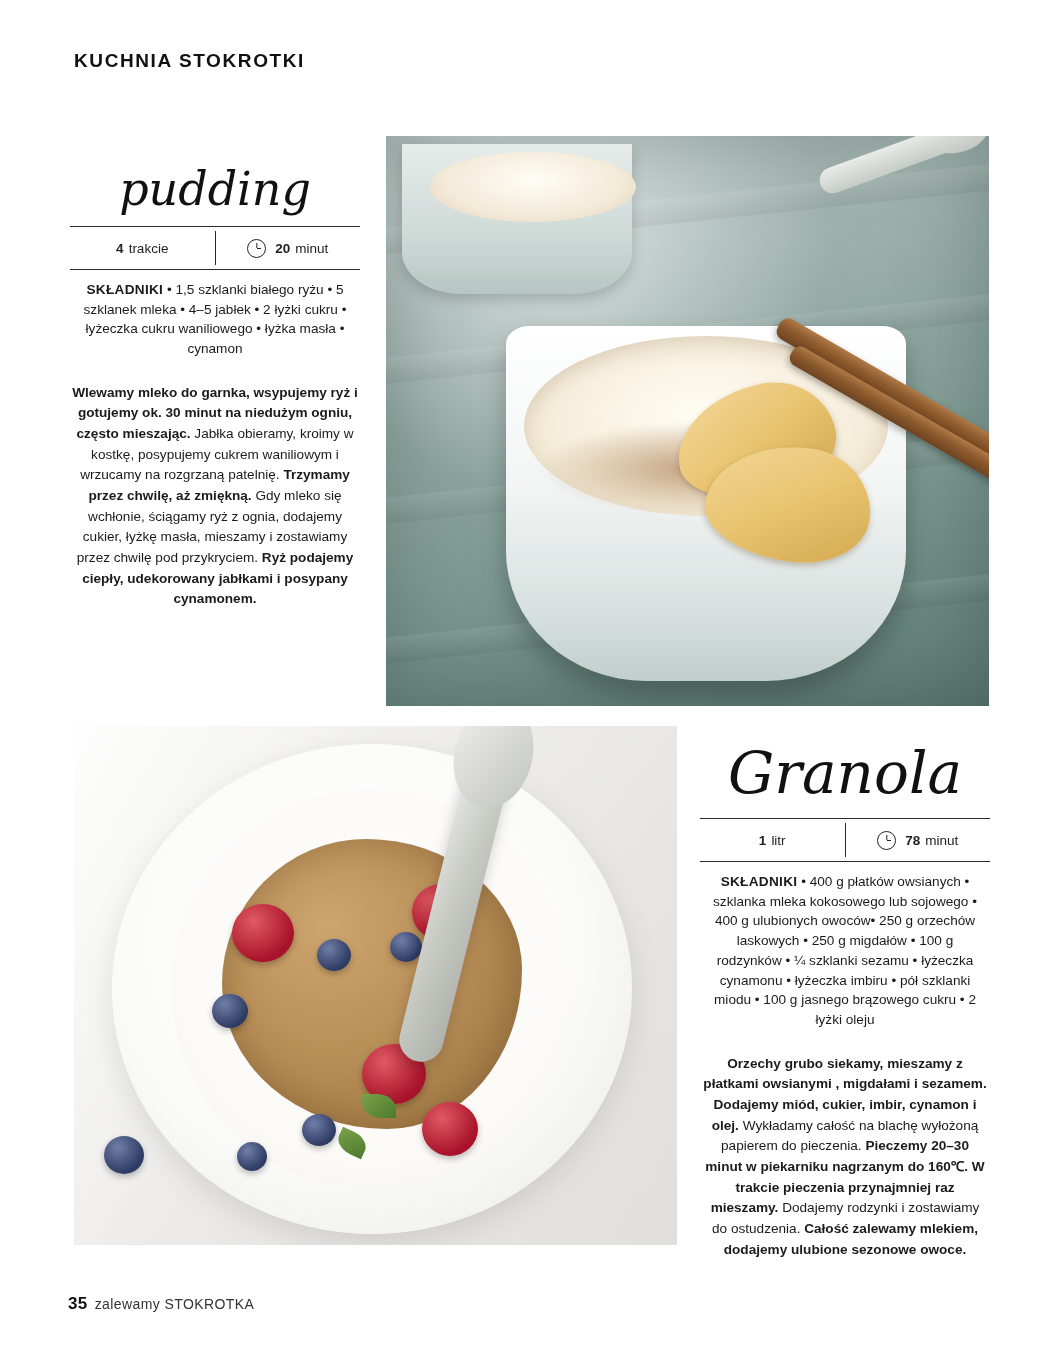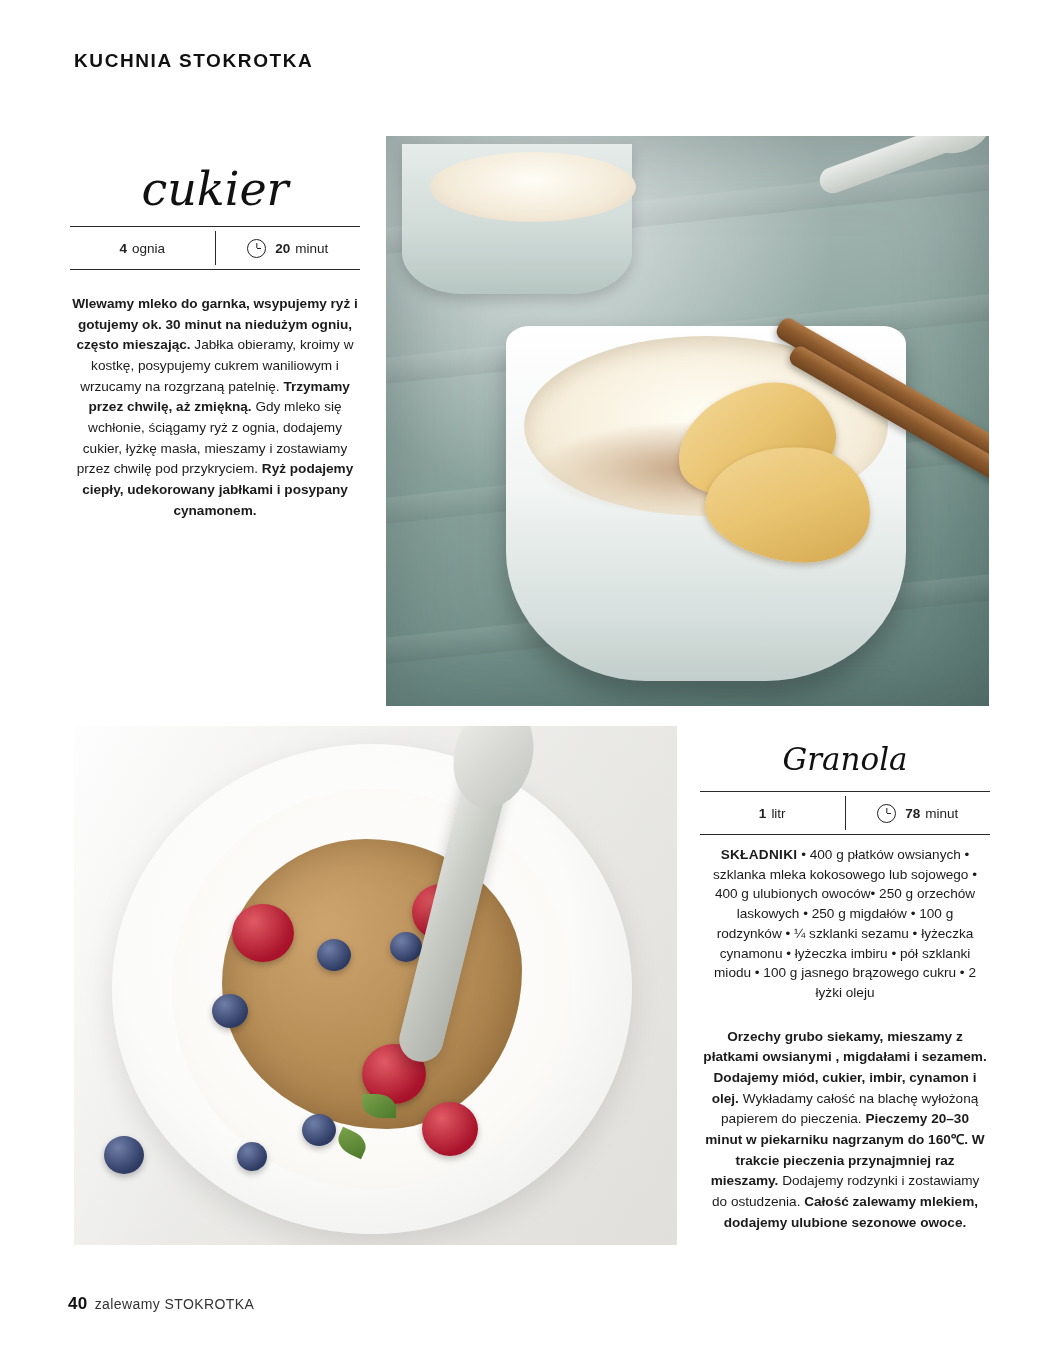--- a/index.html
+++ b/index.html
@@ -318,45 +318,49 @@
     letter-spacing: .4px;
     display: flex;
     align-items: baseline;
     gap: 7px;
   }
   .page-num { font-weight: bold; font-size: 17px; color: #111; }
 </style>
 </head>
 <body>
 
-<div class="page-header">KUCHNIA STOKROTKA</div>
+<div class="page-header">KUCHNIA STOKROTKI</div>
 
 <div class="recipe-col" style="left:70px; top:160px; width:290px;">
 
   <div class="script-title" style="font-size:46px; padding-bottom:14px;">
-    <span class="line2" style="margin-top:6px;">cukier</span>
+    <span class="line2" style="margin-top:6px;">pudding</span>
   </div>
 
   <div class="rule" style="width:290px;"></div>
 
   <div class="meta-row">
     <div class="meta-cell">
       <span class="meta-strong">4</span>
-      <span>ognia</span>
+      <span>trakcie</span>
     </div>
     <div class="meta-divider"></div>
     <div class="meta-cell">
       <span class="clock-icon"></span>
       <span class="meta-strong">20</span>
       <span>minut</span>
     </div>
   </div>
 
   <div class="rule" style="width:290px;"></div>
 
+  <div class="ingredients" style="padding:0 8px;">
+    <span class="lead">SKŁADNIKI</span>
+    <span>• 1,5 szklanki białego ryżu • 5 szklanek mleka • 4–5 jabłek • 2 łyżki cukru • łyżeczka cukru waniliowego • łyżka masła • cynamon</span>
+  </div>
 
   <div class="method" style="margin-top:24px; padding:0 2px;"><b>Wlewamy mleko do garnka, wsypujemy ryż i gotujemy ok. 30 minut na niedużym ogniu, często mieszając.</b> Jabłka obieramy, kroimy w kostkę, posypujemy cukrem waniliowym i wrzucamy na rozgrzaną patelnię. <b>Trzymamy przez chwilę, aż zmiękną.</b> Gdy mleko się wchłonie, ściągamy ryż z ognia, dodajemy cukier, łyżkę masła, mieszamy i zostawiamy przez chwilę pod przykryciem. <b>Ryż podajemy ciepły, udekorowany jabłkami i posypany cynamonem.</b></div>
 </div>
 
 <div class="photo pudding-photo">
   <div class="wood-plank" style="top:60px;"></div>
   <div class="wood-plank" style="top:190px;"></div>
   <div class="wood-plank" style="top:330px;"></div>
   <div class="wood-plank" style="top:470px;"></div>
   <div class="spoon"></div>
@@ -368,21 +372,21 @@
     <div class="cinnamon-dust"></div>
     <div class="apple-slice apple1"></div>
     <div class="apple-slice apple2"></div>
     <div class="cinn-stick cs1"></div>
     <div class="cinn-stick cs2"></div>
   </div>
 </div>
 
 <div class="recipe-col" style="left:700px; top:744px; width:290px;">
 
-  <div class="script-title" style="font-size:31px; padding-bottom:16px;">
+  <div class="script-title" style="font-size:58px; padding-bottom:16px;">
     <span class="line1">Granola</span>
   </div>
 
   <div class="rule" style="width:290px;"></div>
 
   <div class="meta-row">
     <div class="meta-cell">
       <span class="meta-strong">1</span>
       <span>litr</span>
     </div>
@@ -419,15 +423,15 @@
     <div class="berry blueb" style="left:190px; top:370px; width:34px; height:32px;"></div>
     <div class="berry blueb" style="left:125px; top:398px; width:30px; height:29px;"></div>
     <div class="mint" style="left:250px; top:350px; width:34px; height:24px;"></div>
     <div class="mint" style="left:225px; top:388px; width:30px; height:22px; transform:rotate(25deg);"></div>
   </div>
   <div class="berry blueb" style="left:30px; top:410px; width:40px; height:38px;"></div>
   <div class="g-spoon"></div>
 </div>
 
 <div class="footer">
-  <span class="page-num">40</span>
+  <span class="page-num">35</span>
   <span>zalewamy STOKROTKA</span>
 </div>
 
 </body></html>

